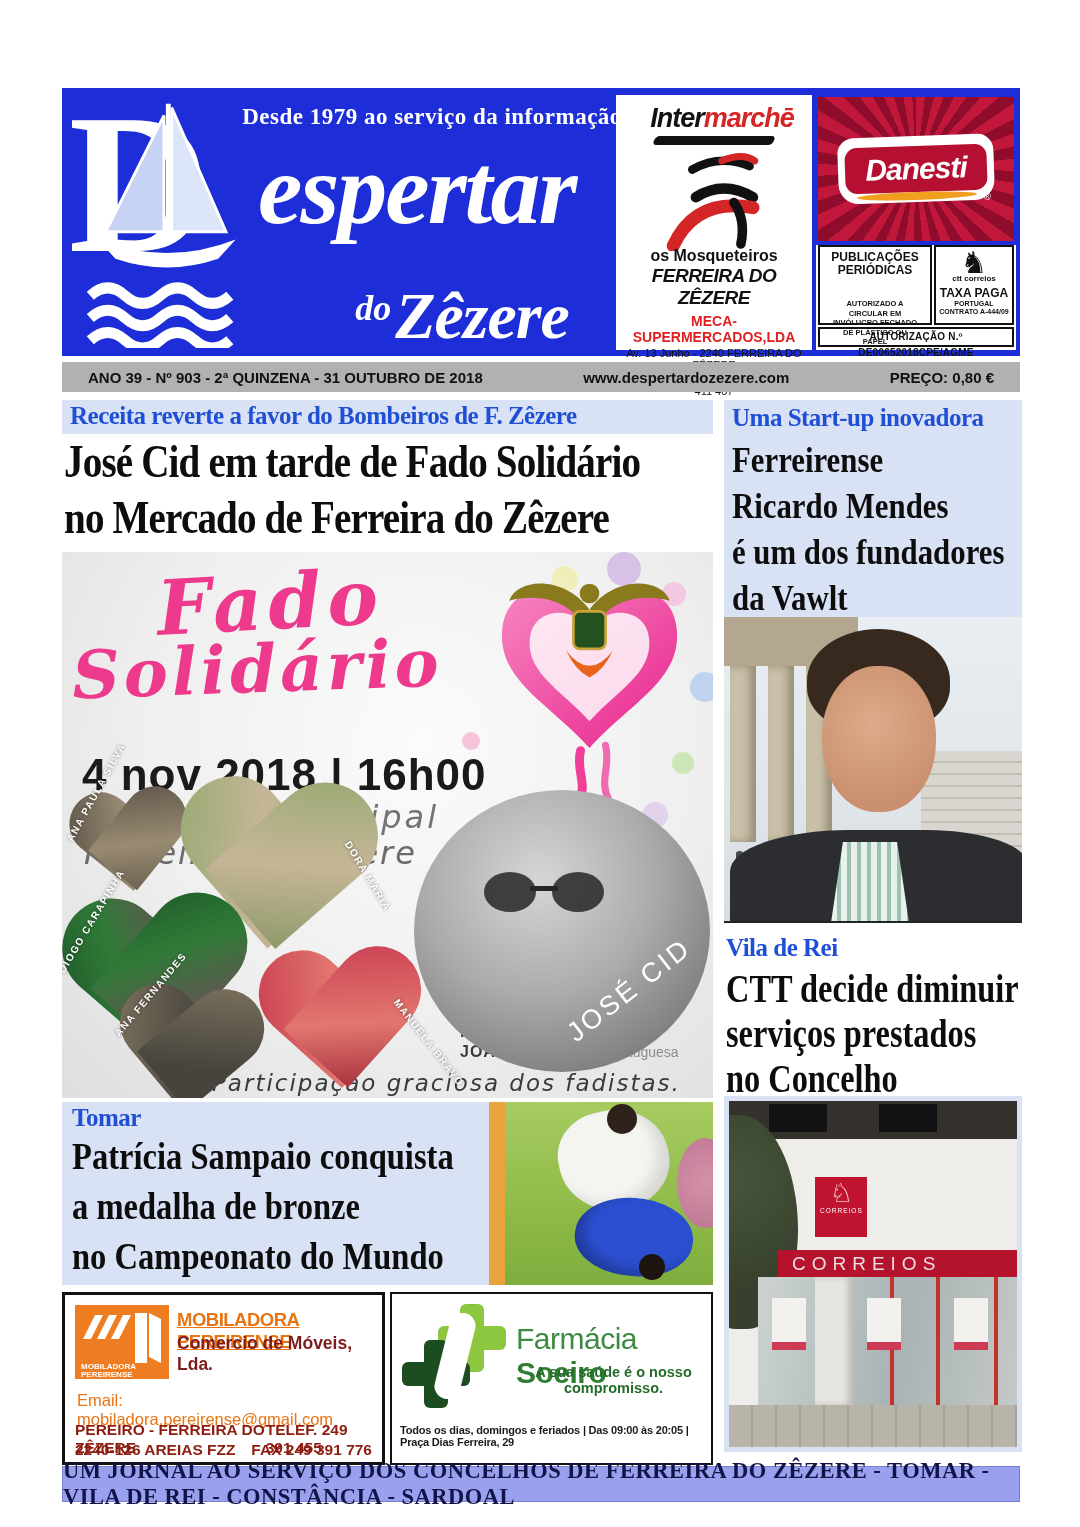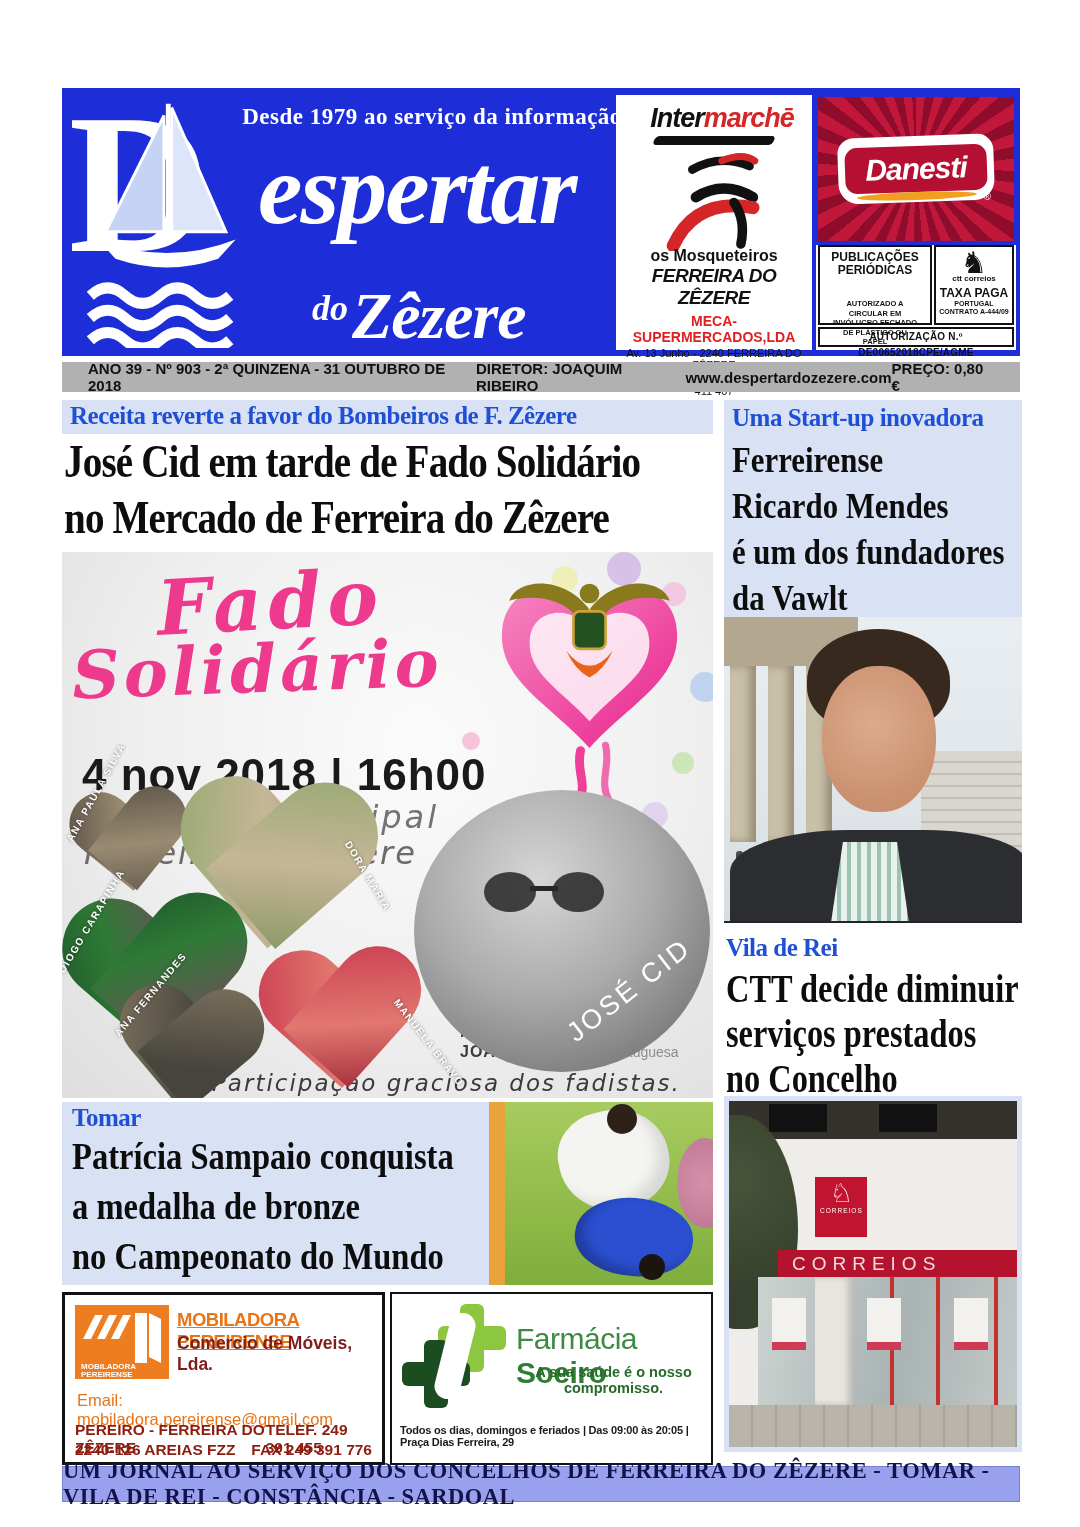--- a/index.html
+++ b/index.html
@@ -6,21 +6,21 @@
   body { background:#ffffff; font-family:"Liberation Serif", serif; }
   .page { position:relative; width:1080px; height:1527px; background:#fff; overflow:hidden; margin:0 auto; }
 
   
   .masthead { position:absolute; left:62px; top:88px; width:958px; height:268px; background:#1d2ed8; }
   .boat-logo { position:absolute; left:10px; top:8px; width:180px; height:252px; }
   .mast-tagline { position:absolute; left:170px; top:16px; width:400px; text-align:center;
     color:#fff; font-size:23px; font-weight:bold; letter-spacing:.5px; }
   .title-rest { position:absolute; left:196px; top:52px; color:#fff; font-style:italic; font-weight:bold;
     font-size:100px; letter-spacing:-2px; line-height:1; }
-  .title-sub { position:absolute; left:250px; top:190px; width:300px; text-align:left; color:#fff; }
+  .title-sub { position:absolute; left:250px; top:190px; width:300px; text-align:center; color:#fff; }
   .title-do { font-style:italic; font-weight:bold; font-size:36px; vertical-align:18px; }
   .title-zezere { font-style:italic; font-weight:bold; font-size:66px; letter-spacing:-1px; }
 
   
   .inter-ad { position:absolute; left:554px; top:7px; width:196px; height:255px; background:#fff; padding:8px 6px 4px; text-align:center; font-family:"Liberation Sans", sans-serif; }
   .inter-logo { font-family:"Liberation Sans", sans-serif; font-size:27px; font-weight:bold; font-style:italic; letter-spacing:-1px; }
   .inter-black { color:#111;margin-left:16px; } .inter-red { color:#d42627; }
   .inter-swoosh { width:120px; height:9px; background:#111; border-radius:4px/50%; margin:2px auto 0 auto; transform:skewX(-25deg); }
   .musketeer { display:block; margin:2px auto 0; }
   .inter-mosq { font-size:16px; font-weight:bold; color:#111; margin-top:-4px; }
@@ -255,21 +255,20 @@
         <div class="taxa">TAXA PAGA</div>
         <div class="taxa-sub">PORTUGAL</div>
         <div class="taxa-sub">CONTRATO A-444/09</div>
       </div>
       <div class="auth-box">AUTORIZAÇÃO N.º DE00652018CPE/AGME</div>
     </div>
   </div>
 
   <div class="infobar">
     <span>ANO 39  -  Nº 903 -  2ª QUINZENA  - 31 OUTUBRO DE 2018</span>
-    <span>DIRETOR: JOAQUIM RIBEIRO</span>
     <span>www.despertardozezere.com</span>
     <span>PREÇO: 0,80  €</span>
   </div>
 
   <div class="lead-kicker-strip">
     <span class="kicker">Receita reverte a favor do Bombeiros de F. Zêzere</span>
   </div>
   <div class="lead-hl">
     <span class="hl">José Cid em tarde de Fado Solidário</span>
     <span class="hl">no Mercado de Ferreira do Zêzere</span>

